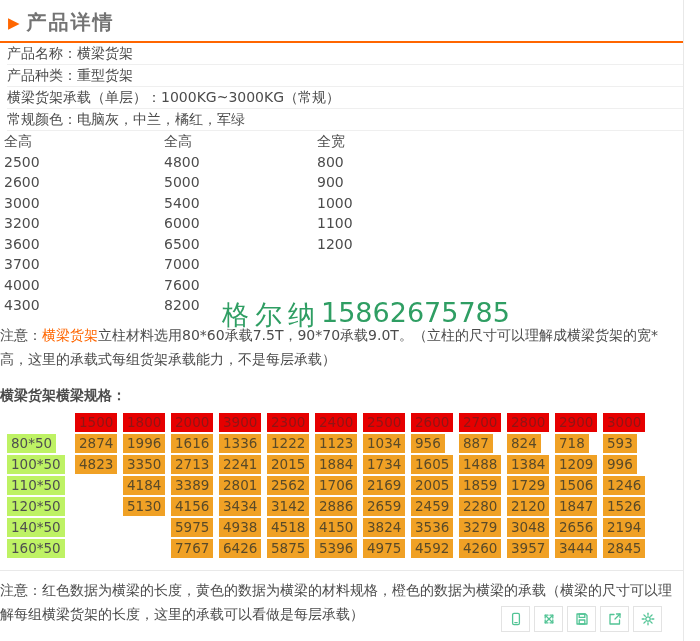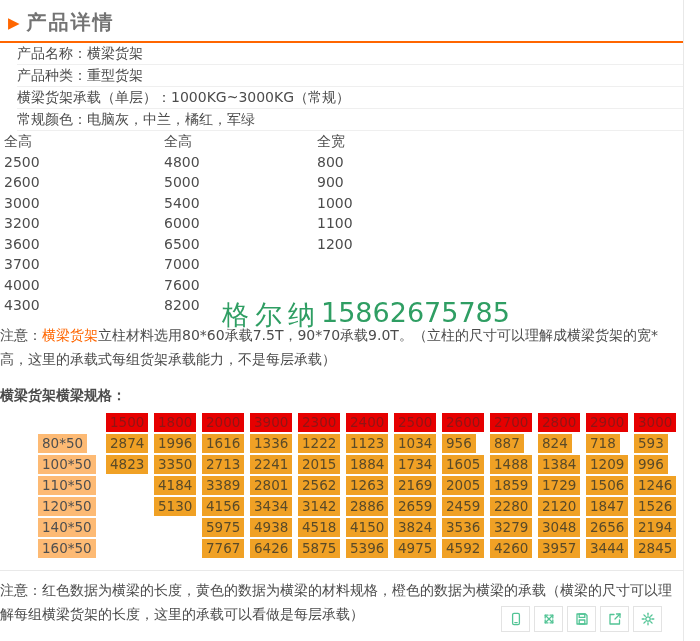--- a/index.html
+++ b/index.html
@@ -7,46 +7,46 @@
               font-family:"DejaVu Sans","Liberation Sans",sans-serif; }
   .page { position:relative; width:684px; height:641px; border-right:1px solid #e8e8e8; background:#fff; }
 
   
   .hdr { display:flex; align-items:center; padding:9px 0 0 8px; }
   .tri { color:#ff6600; font-size:15px; margin-right:7px; line-height:20px; }
   .hdr-title { color:#737373; font-size:20px; font-weight:bold; letter-spacing:2px; }
   .rule { height:2px; background:#ff6600; margin-top:5px; width:100%; }
 
   
-  .info { padding-left:17px; }
+  .info { padding-left:7px; }
   .info-row { font-size:14px; color:#4c4c4c; height:22px; line-height:21px; border-bottom:1px solid #efefef; }
   .info-row.no-border { border-bottom:none; }
 
   
   .ct { padding-left:4px; }
   .ct-row { display:grid; grid-template-columns:160px 153px 200px; height:20.5px; line-height:20.5px; }
   .ct-cell { font-size:14px; color:#4c4c4c; }
   .ct-head .ct-cell { color:#4c4c4c; }
 
   
   .watermark { position:absolute; left:222px; top:297px; color:#2f9e63; font-size:27px; display:flex; }
   .watermark .wm-name { letter-spacing:6px; }
 
   
   .note { font-size:14px; color:#4c4c4c; line-height:24px; width:681px; margin-top:7px; }
   .note .orange { color:#ff6600; }
   .section-title { padding-left:0; font-size:14px; font-weight:bold; color:#4c4c4c; margin-top:16px; }
 
   
-  .bt { margin-top:7px; padding-left:7px;margin-left:31px; }
+  .bt { margin-top:7px; padding-left:7px; }
   .bt-row { display:grid; grid-template-columns:68px repeat(12,48px); height:21px; align-items:center; }
   .bt-cell { font-size:13.5px; line-height:17px; }
   .chip { display:inline-block; padding:1px 4px; }
   .chip.red { background:#e60000; color:#8f1515; }
-  .chip.yellow { background:#fdba74; color:#4f4f4f; }
+  .chip.yellow { background:#bef264; color:#4f4f4f; }
   .chip.orangec { background:#f0a125; color:#5a4a28; }
 
   .sep { height:1px; background:#e9e9e9; margin-top:11px; width:100%; }
 
   
   .toolbar { position:absolute; left:501px; top:606px; display:flex; gap:4px; }
   .tb-btn { width:29px; height:26px; background:rgba(255,255,255,.95); border:1px solid #e3e3e3;
             display:flex; align-items:center; justify-content:center; cursor:pointer; }
   .tb-btn svg { stroke:#52c495; fill:none; stroke-width:1.3; stroke-linecap:round; stroke-linejoin:round; }
 </style>
@@ -171,21 +171,21 @@
         <div class="bt-cell"><span class="chip orangec">1209</span></div>
         <div class="bt-cell"><span class="chip orangec">996</span></div>
       </div>
       <div class="bt-row">
         <div class="bt-cell"><span class="chip yellow">110*50</span></div>
         <div class="bt-cell"></div>
         <div class="bt-cell"><span class="chip orangec">4184</span></div>
         <div class="bt-cell"><span class="chip orangec">3389</span></div>
         <div class="bt-cell"><span class="chip orangec">2801</span></div>
         <div class="bt-cell"><span class="chip orangec">2562</span></div>
-        <div class="bt-cell"><span class="chip orangec">1263</span></div>
+        <div class="bt-cell"><span class="chip orangec">1706</span></div>
         <div class="bt-cell"><span class="chip orangec">2169</span></div>
         <div class="bt-cell"><span class="chip orangec">2005</span></div>
         <div class="bt-cell"><span class="chip orangec">1859</span></div>
         <div class="bt-cell"><span class="chip orangec">1729</span></div>
         <div class="bt-cell"><span class="chip orangec">1506</span></div>
         <div class="bt-cell"><span class="chip orangec">1246</span></div>
       </div>
       <div class="bt-row">
         <div class="bt-cell"><span class="chip yellow">120*50</span></div>
         <div class="bt-cell"></div>

